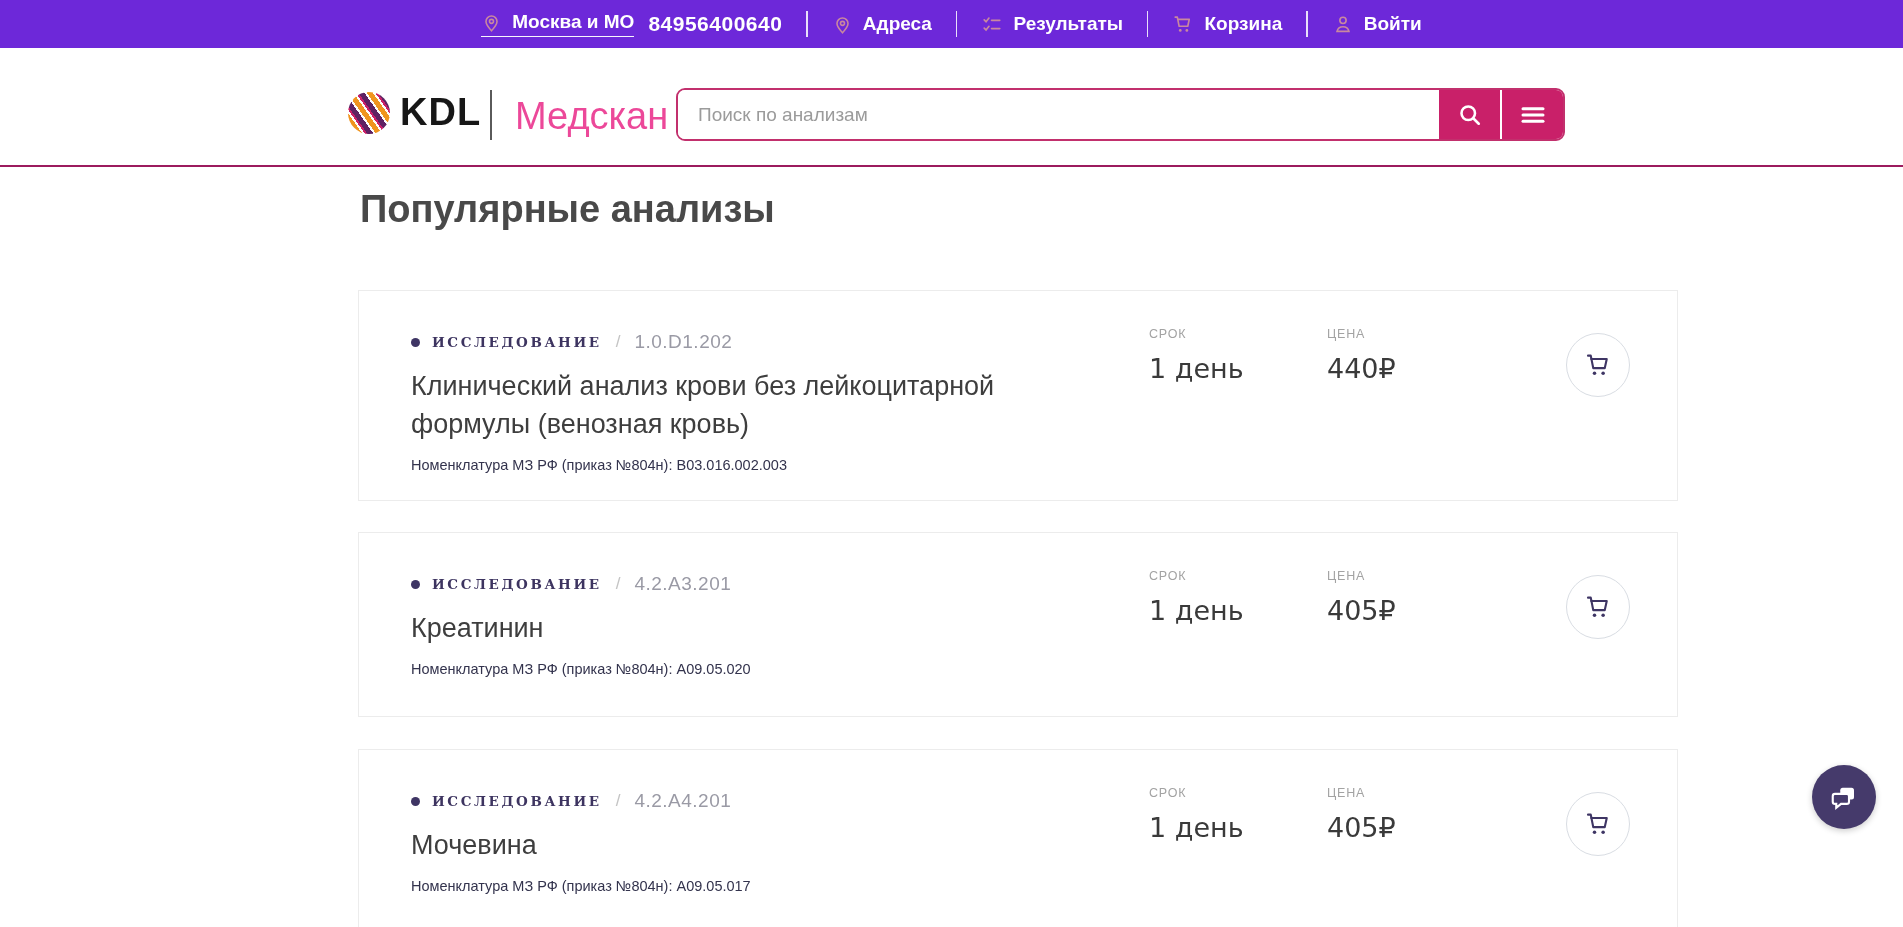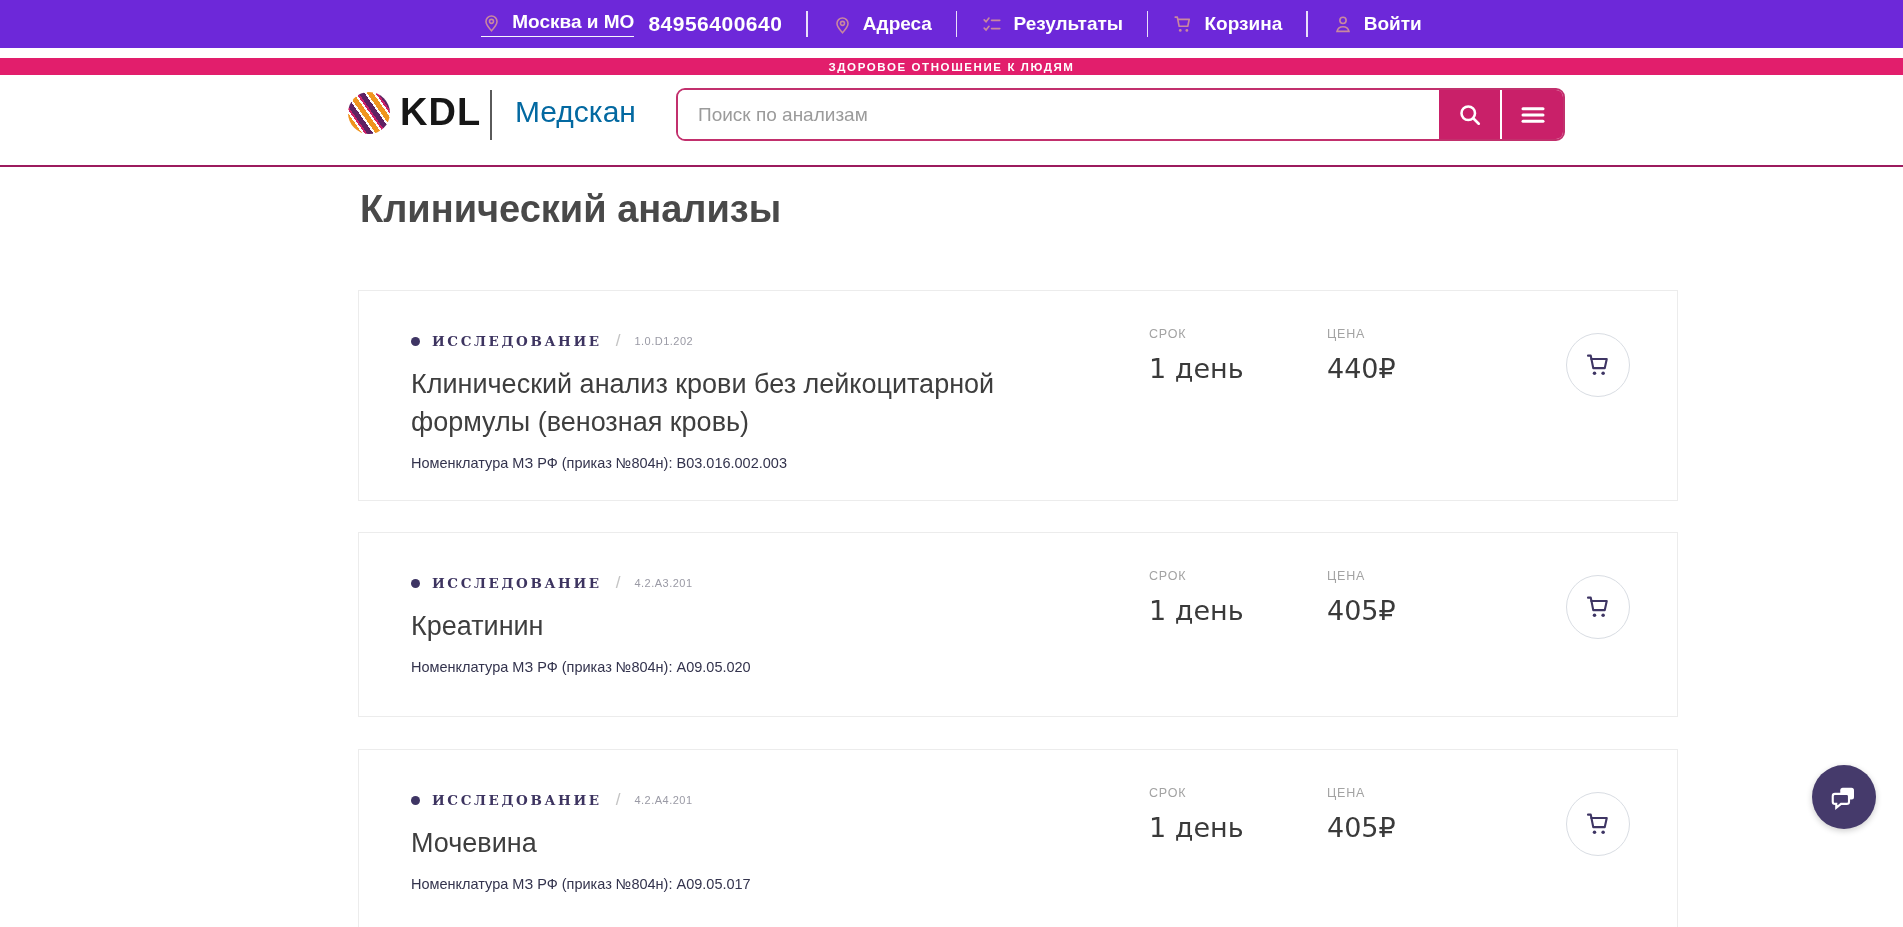--- a/index.html
+++ b/index.html
@@ -25,21 +25,21 @@
   .banner span { color:#fff; font-size:11.5px; font-weight:700; letter-spacing:1.6px; }
 
   
   .header { position:absolute; left:0; top:75px; width:100%; height:92px; background:#fff;
             border-bottom:2px solid #9c1b5e; }
   .logo-wrap { position:absolute; left:348px; top:16px; display:flex; align-items:center; }
   .logo-ball { width:42px; height:42px; border-radius:50%;
                background:repeating-linear-gradient(55deg,#5e2162 0 5px,#fdfdfd 5px 7px,#f0951f 7px 12px,#fdfdfd 12px 14px,#c92069 14px 16px); }
   .logo-text { margin-left:10px; font-size:38px; font-weight:800; color:#171717; letter-spacing:1px; }
   .logo-sep { position:absolute; left:490px; top:15px; width:1.5px; height:50px; background:#5a5a5a; }
-  .partner { position:absolute; left:515px; top:20px; font-size:30px; color:#0369a1; font-weight:400; }
+  .partner { position:absolute; left:515px; top:20px; font-size:38px; color:#ec4899; font-weight:400; }
 
   .searchbar { position:absolute; left:676px; top:13px; width:889px; height:53px;
                border:2px solid #c2306d; border-radius:9px; display:flex; overflow:hidden; background:#fff; }
   .search-input { flex:1; border:none; outline:none; font-size:19px; color:#ef4444;
                   padding:0 20px; font-family:"Liberation Sans","DejaVu Sans",sans-serif; }
   .search-input::placeholder { color:#9b9b9b; }
   .search-actions { display:flex; height:100%; }
   .sb-btn { width:61px; height:100%; background:#c92069; border:none; display:flex;
             align-items:center; justify-content:center; cursor:pointer; }
   .sb-divider { width:2px; height:100%; background:#fff; }
@@ -51,21 +51,21 @@
   .card-1 { top:290px; height:211px; }
   .card-2 { top:532px; height:185px; }
   .card-3 { top:749px; height:185px; }
 
   .card-left { position:absolute; left:52px; top:40px; width:700px; }
   .label-row { display:flex; align-items:center; gap:12px; }
   .bullet { width:9px; height:9px; border-radius:50%; background:#3e3564; }
   .category { font-family:"DejaVu Serif","Liberation Serif",serif; font-size:13.5px; font-weight:700;
               color:#3d3460; letter-spacing:2.6px; }
   .slash { color:#c4c4c4; font-size:17px; margin:0 2px; }
-  .code { color:#9a9aa5; font-size:11px; letter-spacing:.5px; }
+  .code { color:#9a9aa5; font-size:19px; letter-spacing:.5px; }
   .card-title { margin-top:15px; font-size:27px; color:#3e3e3e; line-height:1.4; font-weight:400; cursor:pointer; }
   .nomen { margin-top:13px; font-size:14.5px; color:#33334d; }
 
   .col { position:absolute; top:36px;margin-left:48px; }
   .col-term { left:742px; }
   .col-price { left:920px; }
   .col-label { font-size:12.5px; color:#a3a3a3; letter-spacing:.8px; }
   .col-value { margin-top:12px; font-size:27px; color:#3a3a3a; font-family:"DejaVu Sans","Liberation Sans",sans-serif; }
 
   .cart-btn { position:absolute; right:47px; top:42px; width:64px; height:64px; border-radius:50%;
@@ -141,23 +141,20 @@
           <svg width="22" height="22" viewBox="0 0 24 24" fill="none" stroke-width="1.8" stroke-linecap="round">
             <circle cx="12" cy="8" r="3.4"></circle>
             <path d="M5.5 20c.8-3.4 3.4-5 6.5-5s5.7 1.6 6.5 5z"></path>
           </svg>
         </span>
         <span>Войти</span>
       </span>
     </div>
   </div>
 
-  <div class="banner">
-    <span>ЗДОРОВОЕ ОТНОШЕНИЕ К ЛЮДЯМ</span>
-  </div>
 
   <div class="header">
     <div class="logo-wrap">
       <div class="logo-ball"></div>
       <div class="logo-text">KDL</div>
     </div>
     <div class="logo-sep"></div>
     <div class="partner">Медскан</div>
 
     <div class="searchbar">
@@ -178,21 +175,21 @@
               <path d="M4 7h16"></path>
                 <path d="M4 12h16"></path>
                 <path d="M4 17h16"></path>
             </svg>
           </span>
         </button>
       </div>
     </div>
   </div>
 
-  <h1 class="page-title">Клинический анализы</h1>
+  <h1 class="page-title">Популярные анализы</h1>
 
   <div class="card card-1">
     <div class="card-left">
       <div class="label-row">
         <span class="bullet"></span>
         <span class="category">ИССЛЕДОВАНИЕ</span>
         <span class="slash">/</span>
         <span class="code">1.0.D1.202</span>
       </div>
       <div class="card-title">Клинический анализ крови без лейкоцитарной формулы (венозная кровь)</div>

